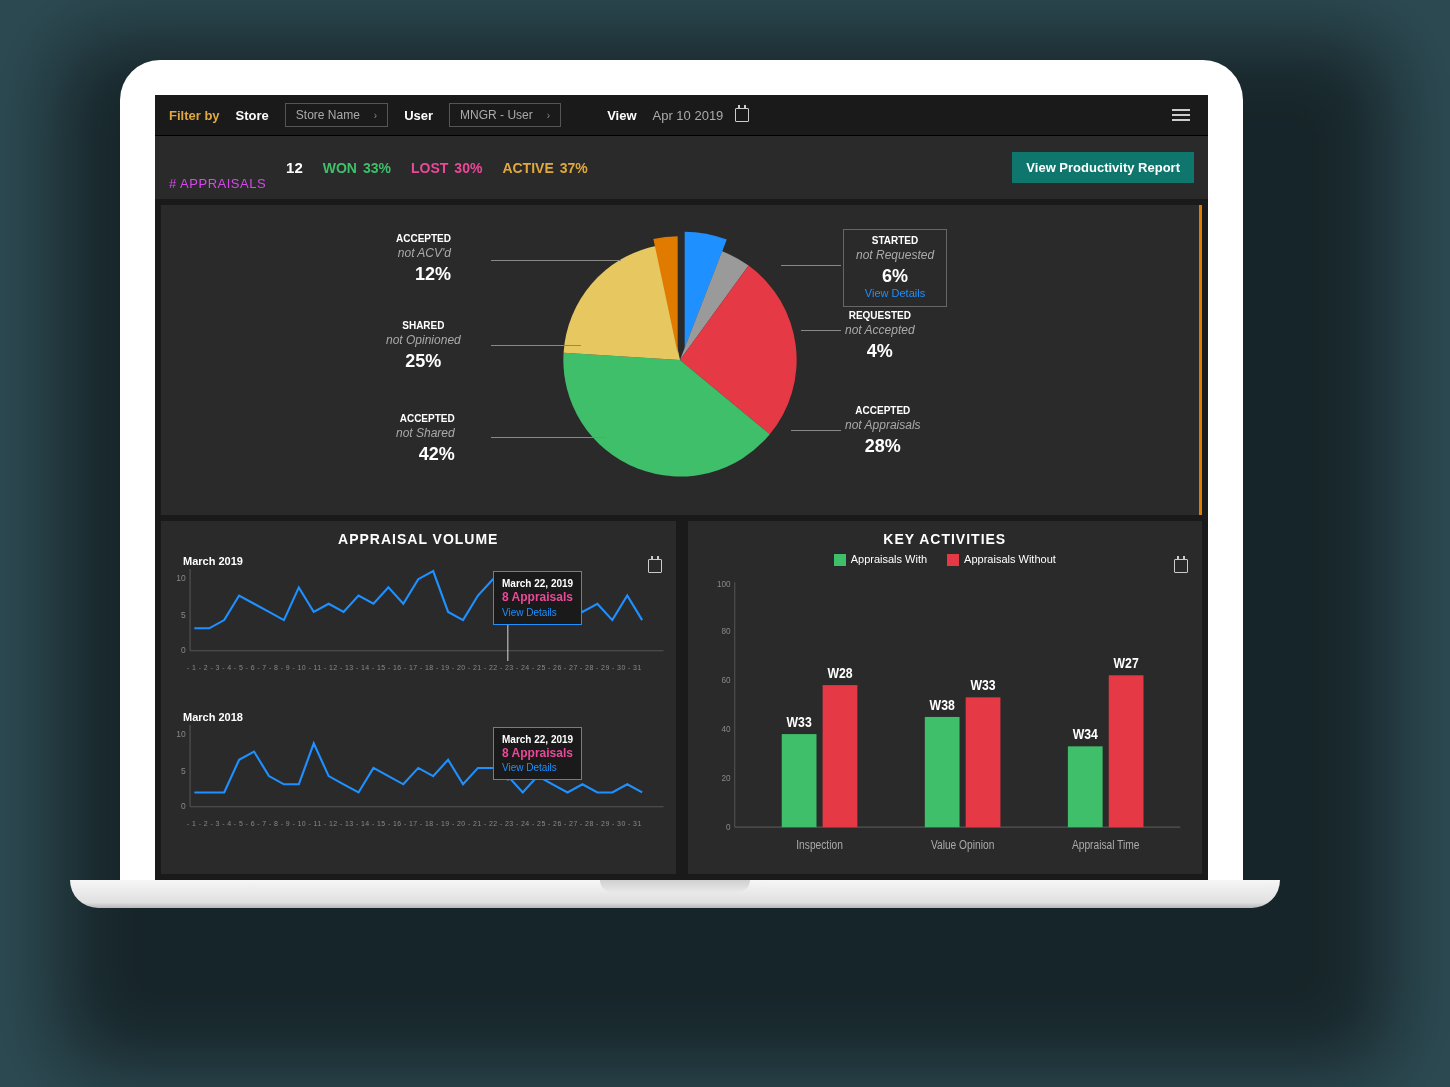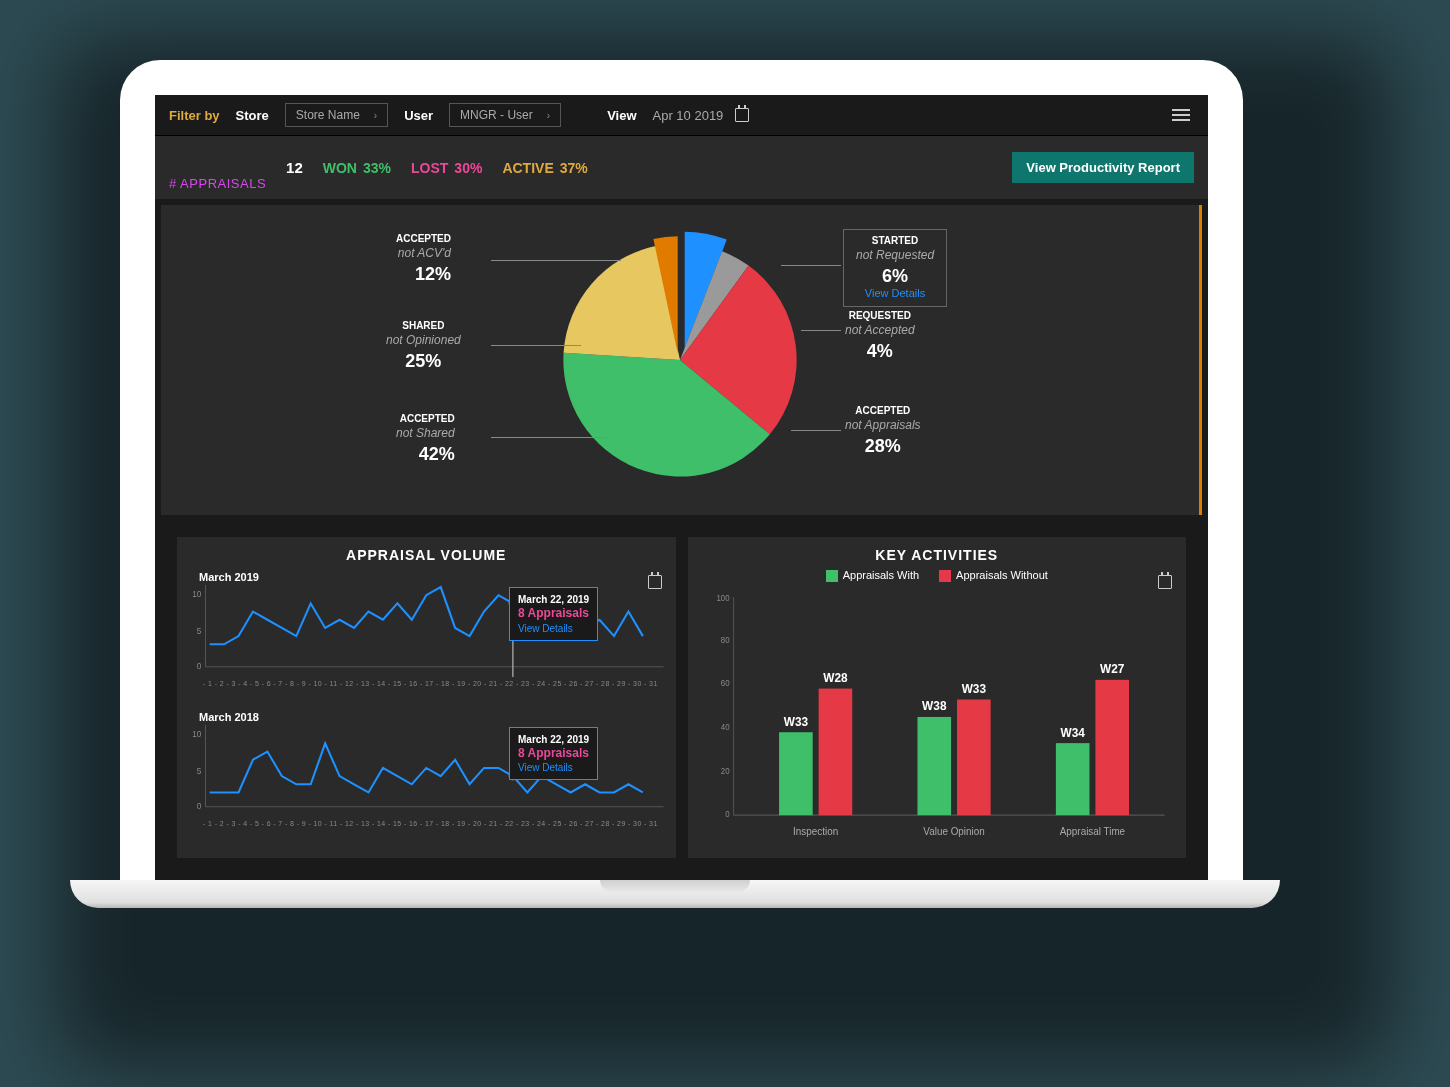--- a/index.html
+++ b/index.html
@@ -100,21 +100,21 @@
   .pie-panel svg { position:absolute; left:50%; top:50%; transform:translate(-50%,-50%); }
   .callout {
     position:absolute; color:#fff; text-align:center; line-height:1.25;
   }
   .callout .t1 { font-weight:bold; font-size:10px; }
   .callout .t2 { font-style:italic; color:#aaa; font-size:12px; }
   .callout .pct { font-weight:bold; font-size:18px; margin-top:2px; }
   .callout .link { color:#1e90ff; font-size:11px; cursor:pointer; }
   .leader { position:absolute; height:1px; background:#888; }
   
-  .bottom-row { display:flex; gap:12px; margin:22px; flex:1; min-height:0; }
+  .bottom-row { display:flex; gap:12px; margin:6px; flex:1; min-height:0; }
   .panel { background:#2a2a2a; flex:1; padding:10px 12px; position:relative; display:flex; flex-direction:column; }
   .panel h3 { color:#fff; text-align:center; font-size:14px; letter-spacing:1px; margin-bottom:6px; font-weight:bold; }
   .panel .cal-top { position:absolute; top:38px; right:14px; }
   .line-chart { position:relative; flex:1; }
   .line-chart .period { color:#fff; font-weight:bold; font-size:11px; margin:2px 0 2px 4px;padding-left:6px; }
   .line-chart svg { width:100%; height:92px; }
   .x-ticks { color:#888; font-size:7px; letter-spacing:0.4px; white-space:nowrap; margin-left:14px; }
   .tooltip {
     position:absolute; border:1px solid #1e90ff; background:#1a1a1a;
     padding:5px 8px; font-size:10px; line-height:1.3;

